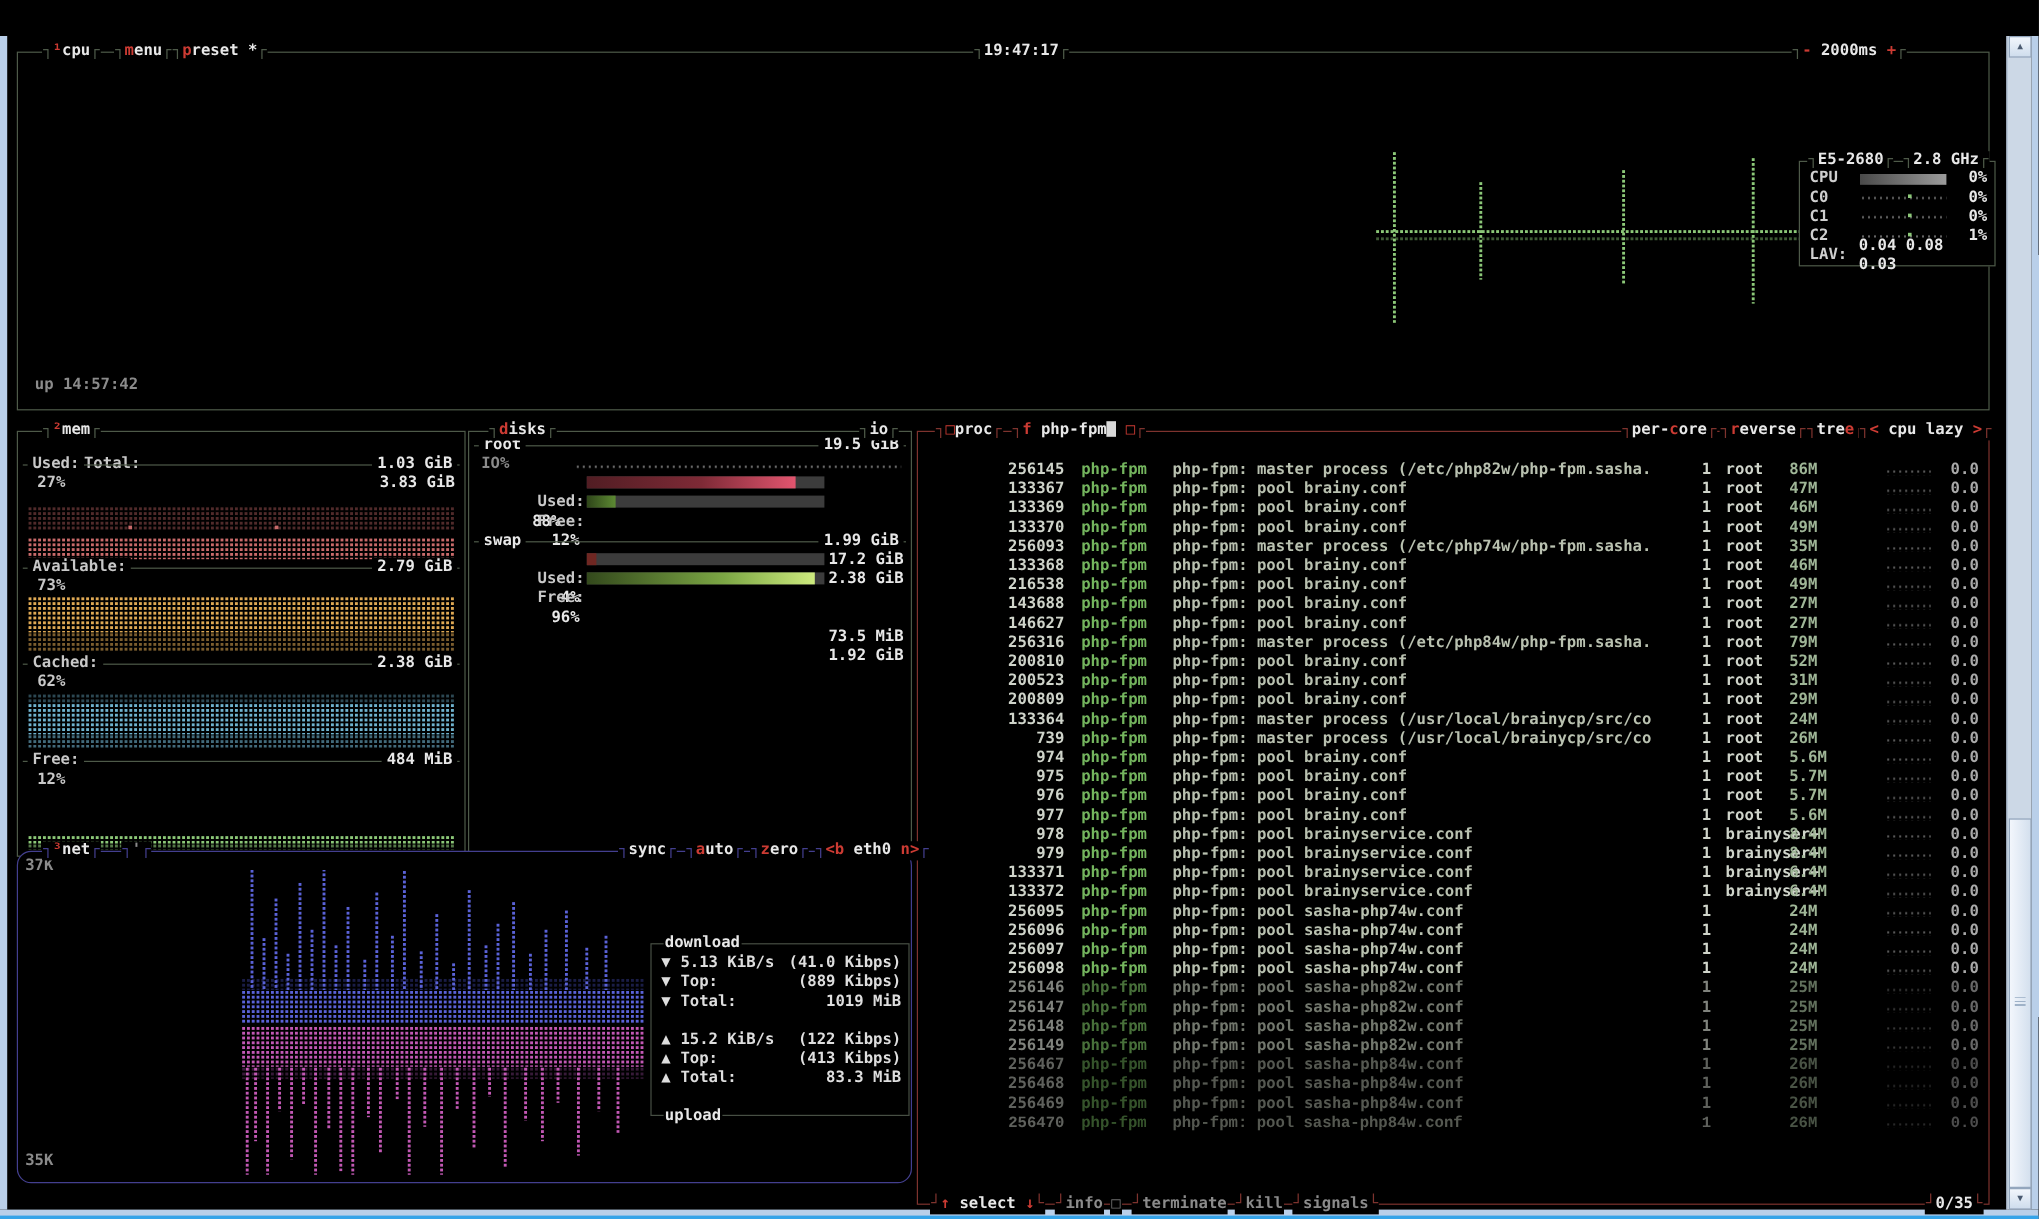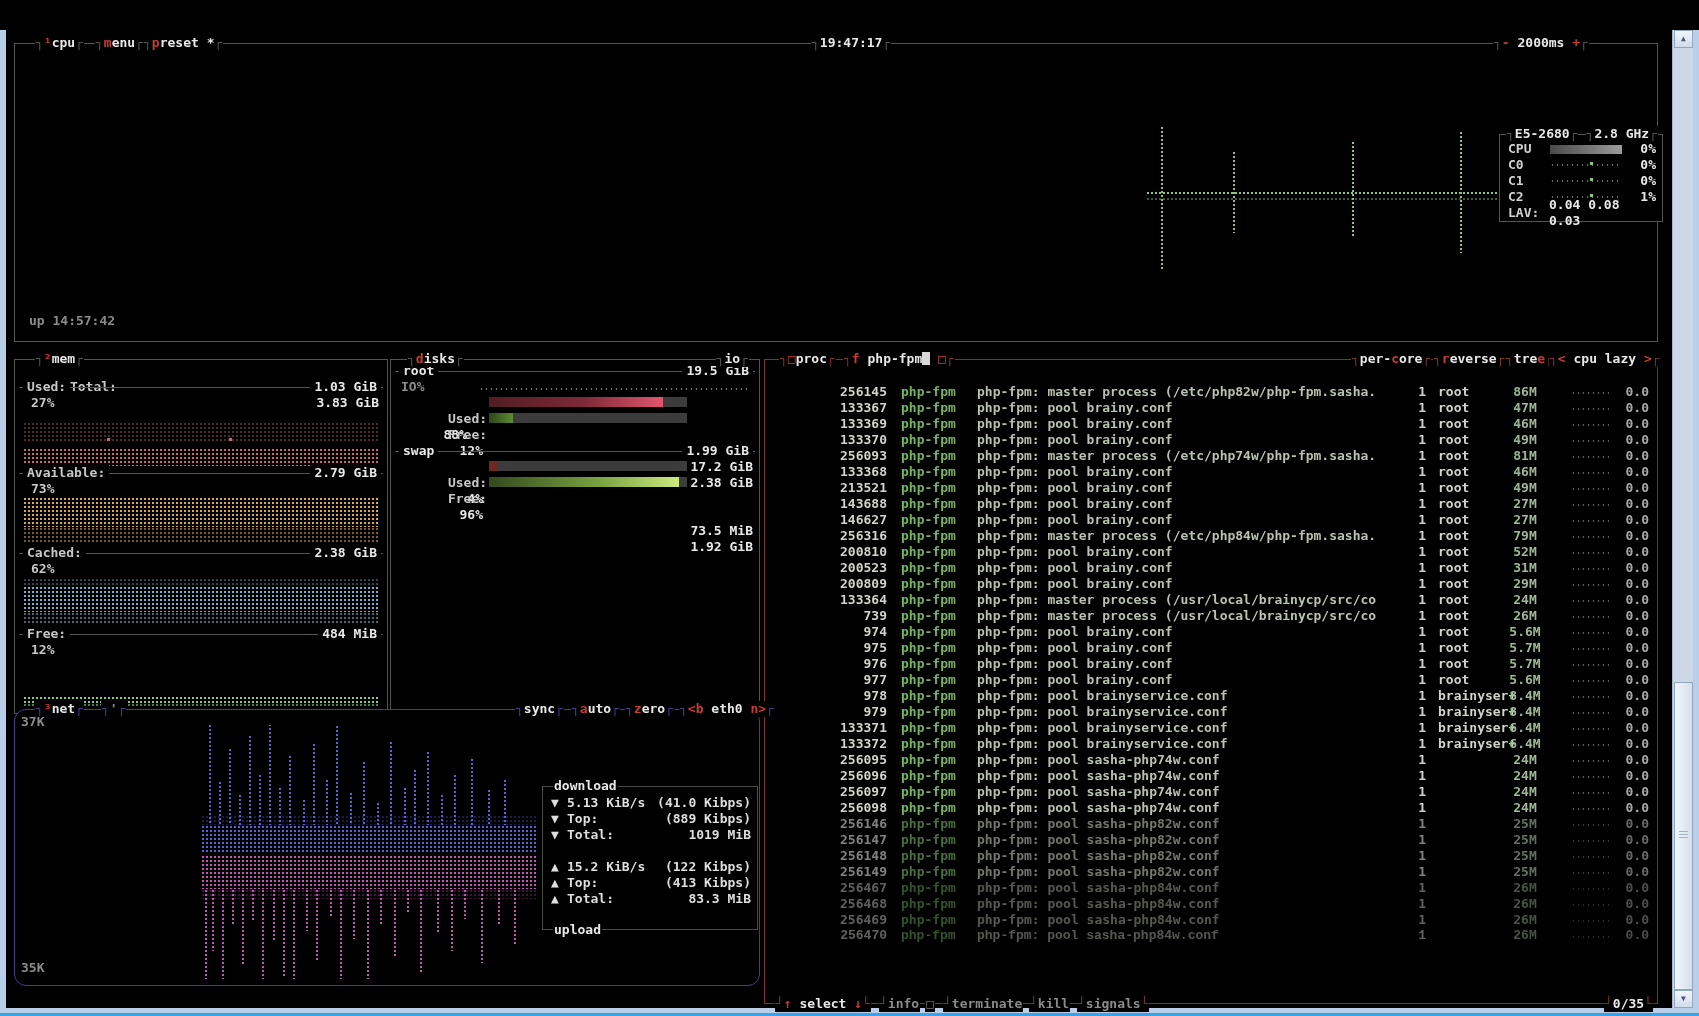--- a/index.html
+++ b/index.html
@@ -67,21 +67,21 @@
   .nrow .arr{width:16px}
   .nrow .grow{flex:1}
   
   .prow{position:absolute;left:0;right:0;height:16px}
   .pc{position:absolute;white-space:pre;top:0}
   .c-pid{left:6px;width:116px;text-align:right;color:#cfd4ca}
   .c-prog{left:136px;color:#74b55e}
   .c-cmd{left:212px;color:#b9c1b0}
   .c-thr{left:566px;width:95px;text-align:right;color:#cfd4ca}
   .c-user{left:673px;color:#cfd4ca}
-  .c-mem{left:726px;width:68px;text-align:center;color:#9fb697}
+  .c-mem{left:726px;width:68px;text-align:left;color:#9fb697}
   .c-graph{left:806px;width:38px;top:7px;height:5px;background-image:radial-gradient(#5c5c5c 1px,transparent 1.2px);background-size:5px 4px}
   .c-cpu{left:844px;width:40px;text-align:right;color:#a9a9a9}
   .dim1{opacity:.62}
   .dimm2{opacity:.46}
   .hcol{position:absolute;color:#e8e8e8;white-space:pre}
   .curs{display:inline-block;width:8px;height:13px;background:#d8d8d8;vertical-align:-2px}
 </style>
 </head>
 <body>
 
@@ -392,36 +392,36 @@
           <span class="pc c-mem">49M</span>
           <span class="pc c-graph"></span>
           <span class="pc c-cpu">0.0</span>
         </div>
         <div class="prow" style="top: 64px;">
           <span class="pc c-pid">256093</span>
           <span class="pc c-prog">php-fpm</span>
           <span class="pc c-cmd">php-fpm: master process (/etc/php74w/php-fpm.sasha.</span>
           <span class="pc c-thr">1</span>
           <span class="pc c-user">root</span>
-          <span class="pc c-mem">81M</span>
+          <span class="pc c-mem">35M</span>
           <span class="pc c-graph"></span>
           <span class="pc c-cpu">0.0</span>
         </div>
         <div class="prow" style="top: 80px;">
           <span class="pc c-pid">133368</span>
           <span class="pc c-prog">php-fpm</span>
           <span class="pc c-cmd">php-fpm: pool brainy.conf</span>
           <span class="pc c-thr">1</span>
           <span class="pc c-user">root</span>
           <span class="pc c-mem">46M</span>
           <span class="pc c-graph"></span>
           <span class="pc c-cpu">0.0</span>
         </div>
         <div class="prow" style="top: 96px;">
-          <span class="pc c-pid">213521</span>
+          <span class="pc c-pid">216538</span>
           <span class="pc c-prog">php-fpm</span>
           <span class="pc c-cmd">php-fpm: pool brainy.conf</span>
           <span class="pc c-thr">1</span>
           <span class="pc c-user">root</span>
           <span class="pc c-mem">49M</span>
           <span class="pc c-graph"></span>
           <span class="pc c-cpu">0.0</span>
         </div>
         <div class="prow" style="top: 112px;">
           <span class="pc c-pid">143688</span>

